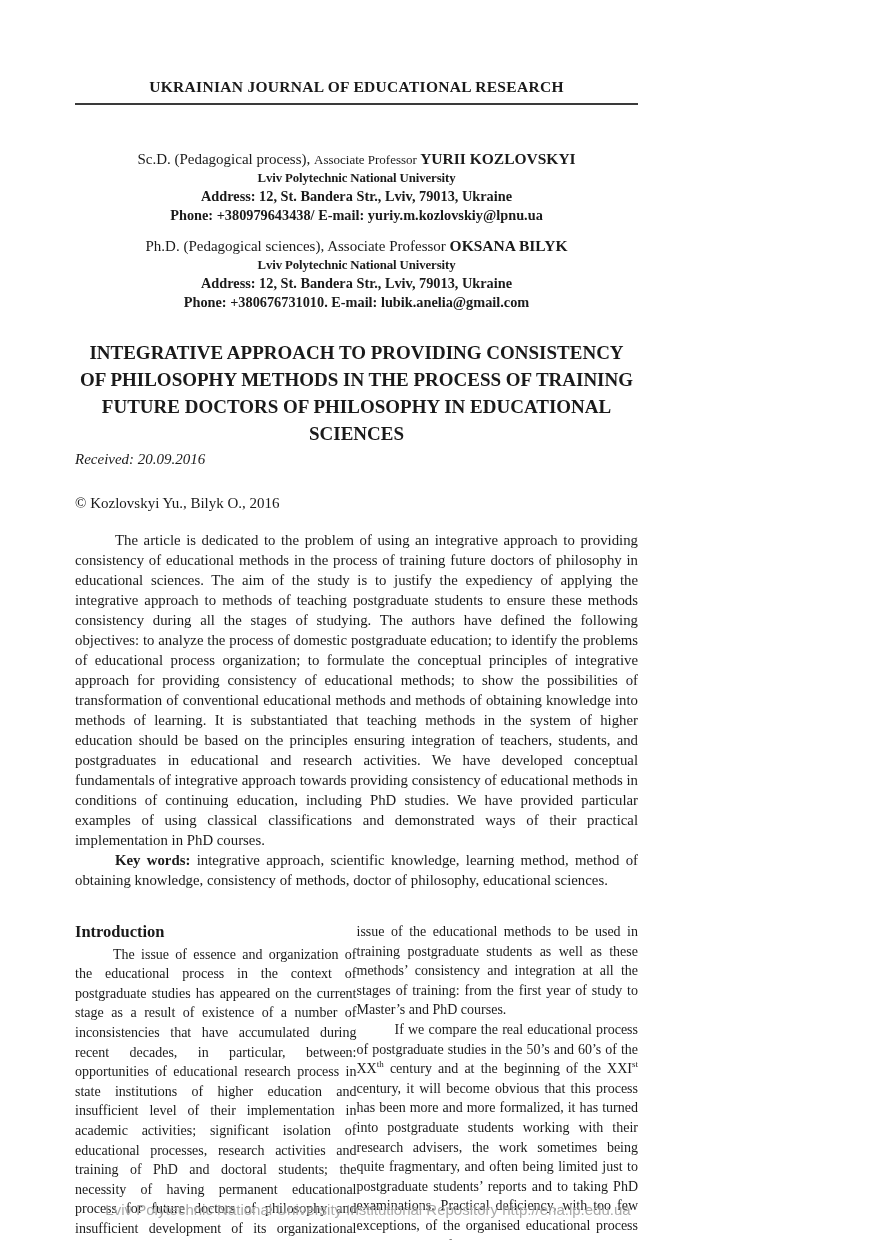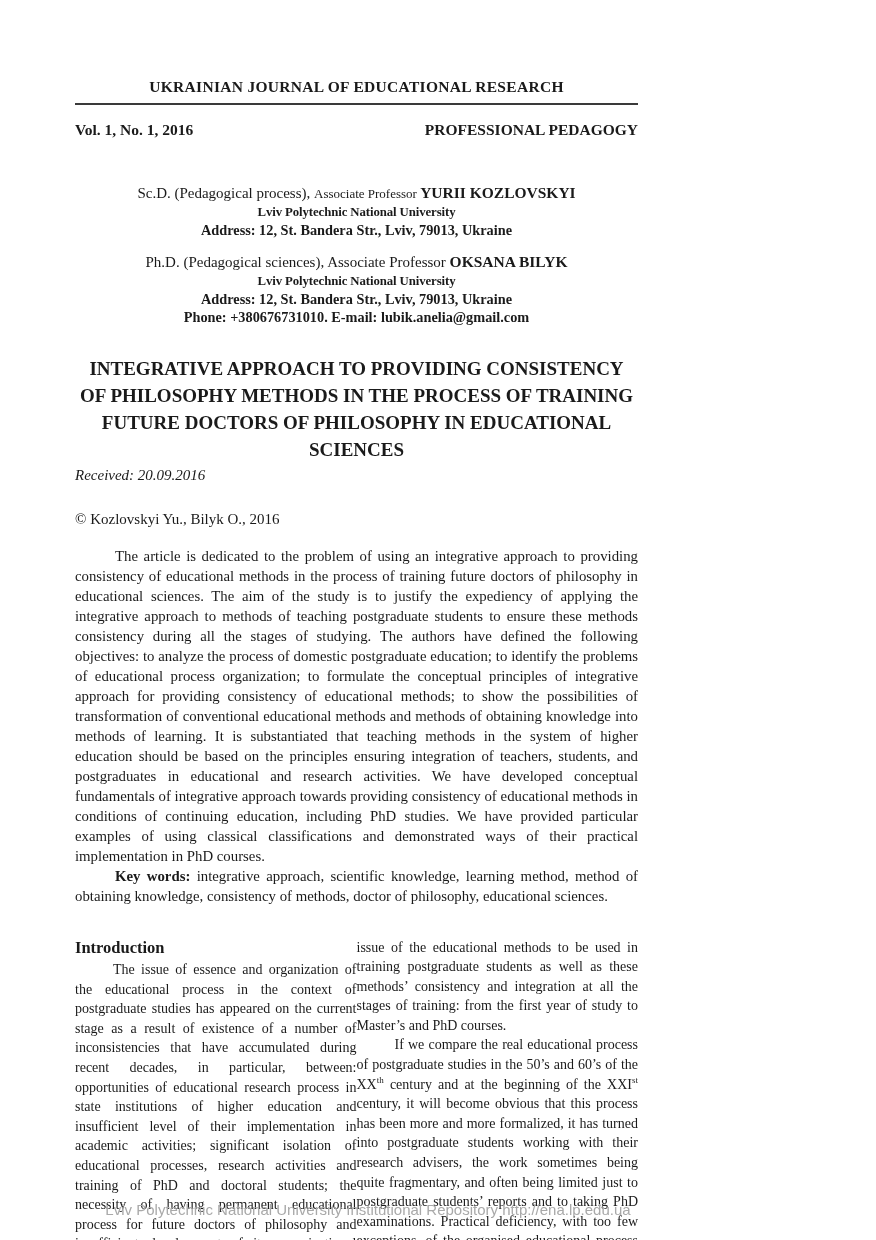--- a/index.html
+++ b/index.html
@@ -119,33 +119,30 @@
   }
 </style>
 </head>
 <body>
 
 <div class="page">
   <div class="content">
 
     <div class="journal-header">UKRAINIAN JOURNAL OF EDUCATIONAL RESEARCH</div>
     <hr class="header-divider">
-    <div class="issue-row">
-      <span>Vol. 1, No. 1, 2016</span>
-      <span>PROFESSIONAL PEDAGOGY</span>
-    </div>
 
     <div class="authors">
 
       <div class="author-block">
         <div class="author-line1">
           <span>Sc.D. (Pedagogical process), </span><span class="author-title-sm">Associate Professor </span><span class="author-name">YURII KOZLOVSKYI</span>
         </div>
         <div class="author-affiliation">Lviv Polytechnic National University</div>
         <div class="author-address">Address: 12, St. Bandera Str., Lviv, 79013, Ukraine</div>
+        <div class="author-contact">Phone: +380979643438/ E-mail: yuriy.m.kozlovskiy@lpnu.ua</div>
       </div>
 
       <div class="author-block">
         <div class="author-line1">
           <span>Ph.D. (Pedagogical sciences), </span><span class="author-title-rg">Associate Professor </span><span class="author-name">OKSANA BILYK</span>
         </div>
         <div class="author-affiliation">Lviv Polytechnic National University</div>
         <div class="author-address">Address: 12, St. Bandera Str., Lviv, 79013, Ukraine</div>
         <div class="author-contact">Phone: +380676731010. E-mail: lubik.anelia@gmail.com</div>
       </div>

